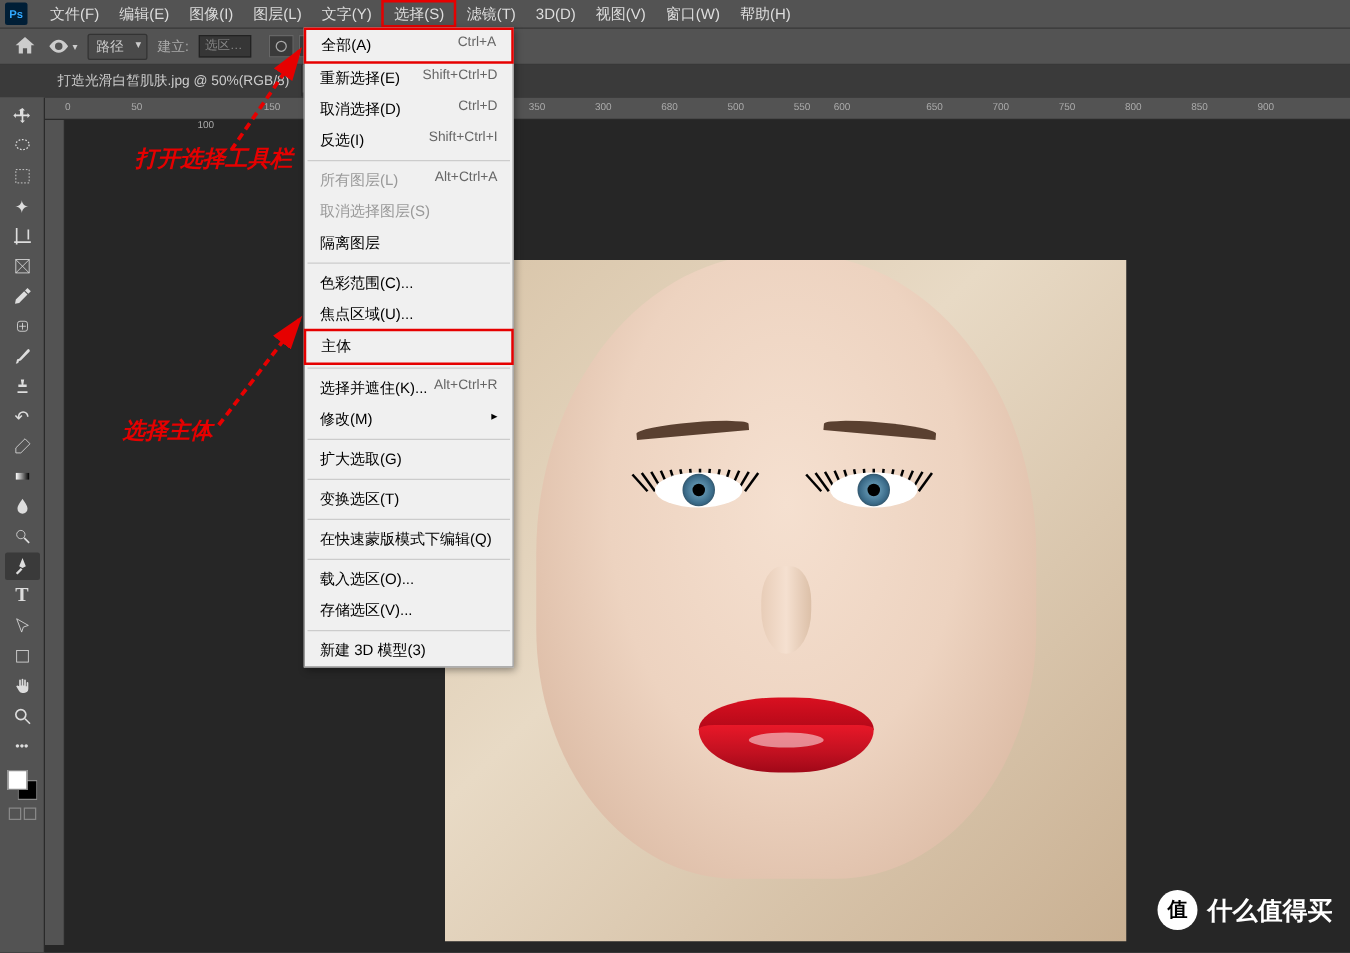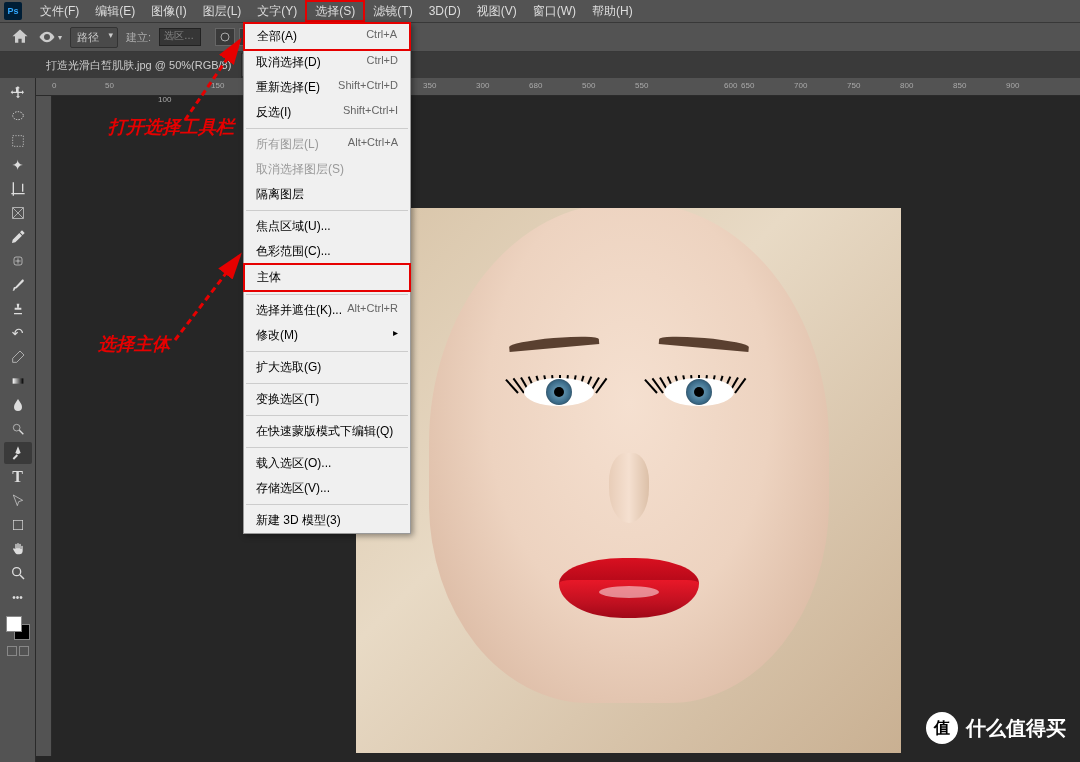--- a/index.html
+++ b/index.html
@@ -11,21 +11,21 @@
 .toolbar{height:30px;background:#535353;border-top:1px solid #383838;border-bottom:1px solid #383838;display:flex;align-items:center;padding-left:10px;font-size:11px;color:#ccc;gap:8px;}
 .home-icon{width:20px;height:18px;display:flex;align-items:center;justify-content:center;}
 .eye-icon{width:24px;height:18px;display:flex;align-items:center;justify-content:center;}
 .dropdown-small{background:#4a4a4a;border:1px solid #333;padding:2px 18px 2px 6px;border-radius:2px;position:relative;}
 .dropdown-small::after{content:"▾";position:absolute;right:4px;font-size:9px;}
 .opt-label{color:#aaa;}
 .input-dark{background:#363636;border:1px solid #222;width:50px;height:18px;padding:0 4px;}
 .mask-icons{display:flex;gap:4px;margin-left:6px;}
 .mask-sq{width:20px;height:18px;border:1px solid #666;background:#3a3a3a;display:flex;align-items:center;justify-content:center;font-size:10px;}
 .checkbox{width:12px;height:12px;border:1px solid #888;background:#333;}
-.tabbar{height:26px;background:#3a3a3a;display:flex;align-items:center;padding-left:36px;font-size:11px;}
+.tabbar{height:26px;background:#3a3a3a;display:flex;align-items:flex-start;padding-left:36px;font-size:11px;}
 .tab{padding:5px 10px;background:#535353;color:#ccc;border-right:1px solid #2a2a2a;display:flex;align-items:center;gap:6px;}
 .tab.active{background:#3a3a3a;}
 .tab-close{font-size:10px;color:#aaa;}
 .workspace{display:flex;height:684px;}
 .left-tools{width:36px;background:#535353;border-right:1px solid #2a2a2a;display:flex;flex-direction:column;align-items:center;padding-top:4px;gap:2px;}
 .tool{width:28px;height:22px;display:flex;align-items:center;justify-content:center;color:#ddd;font-size:14px;border-radius:2px;}
 .tool.active{background:#3a3a3a;}
 .tool svg{width:16px;height:16px;fill:#ddd;}
 .swatch{width:24px;height:24px;position:relative;margin-top:6px;}
 .swatch-fg{width:16px;height:16px;background:#fff;border:1px solid #888;position:absolute;top:0;left:0;}
@@ -263,21 +263,21 @@
         <span style="left: 122px; margin-top: 14px;">100</span>
         <span style="left: 175px;">150</span>
         <span style="left: 228px;">200</span>
         <span style="left: 281px;">250</span>
         <span style="left: 334px;">300</span>
         <span style="left: 387px;">350</span>
         <span style="left: 440px;">300</span>
         <span style="left: 493px;">680</span>
         <span style="left: 546px;">500</span>
         <span style="left: 599px;">550</span>
-        <span style="left: 688px;">600</span>
+        <span style="left: 631px;">600</span>
         <span style="left: 705px;">650</span>
         <span style="left: 758px;">700</span>
         <span style="left: 811px;">750</span>
         <span style="left: 864px;">800</span>
         <span style="left: 917px;">850</span>
         <span style="left: 970px;">900</span>
         <span style="left: 1023px; padding-left: 35px;">950</span>
       </div>
     <div class="ruler-v"></div>
     <div class="canvas">
@@ -331,48 +331,48 @@
     </div>
   </div>
 </div>
 
 <div class="dropdown-menu" id="ddMenu">
     <div class="dd-row red-box">
       <span>全部(A)</span>
       <span class="dd-sc">Ctrl+A</span>
     </div>
     <div class="dd-row">
+      <span>重新选择(E)</span>
+      <span class="dd-sc">Shift+Ctrl+D</span>
+    </div>
+    <div class="dd-row">
       <span>取消选择(D)</span>
       <span class="dd-sc">Ctrl+D</span>
-    </div>
-    <div class="dd-row">
-      <span>重新选择(E)</span>
-      <span class="dd-sc">Shift+Ctrl+D</span>
     </div>
     <div class="dd-row">
       <span>反选(I)</span>
       <span class="dd-sc">Shift+Ctrl+I</span>
     </div>
     <div class="dd-sep"></div>
     <div class="dd-row disabled">
       <span>所有图层(L)</span>
       <span class="dd-sc">Alt+Ctrl+A</span>
     </div>
     <div class="dd-row disabled">
       <span>取消选择图层(S)</span>
     </div>
     <div class="dd-row">
       <span>隔离图层</span>
     </div>
     <div class="dd-sep"></div>
     <div class="dd-row">
+      <span>色彩范围(C)...</span>
+    </div>
+    <div class="dd-row">
       <span>焦点区域(U)...</span>
-    </div>
-    <div class="dd-row">
-      <span>色彩范围(C)...</span>
     </div>
     <div class="dd-row red-box">
       <span>主体</span>
     </div>
     <div class="dd-sep"></div>
     <div class="dd-row">
       <span>选择并遮住(K)...</span>
       <span class="dd-sc">Alt+Ctrl+R</span>
     </div>
     <div class="dd-row">

